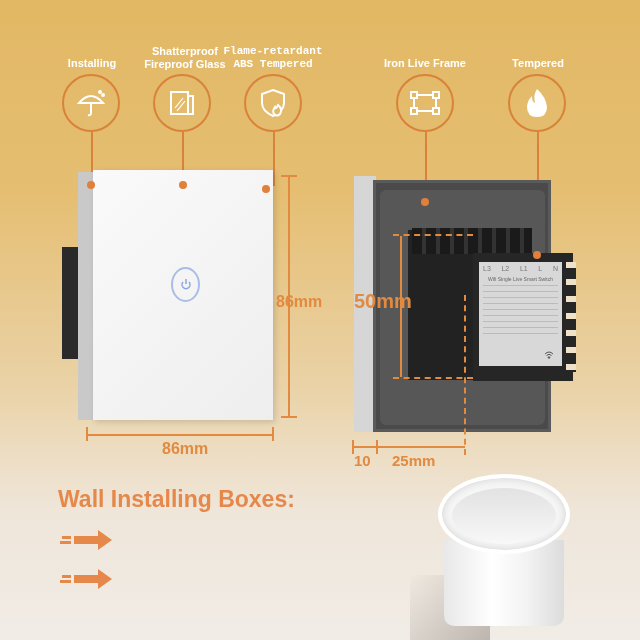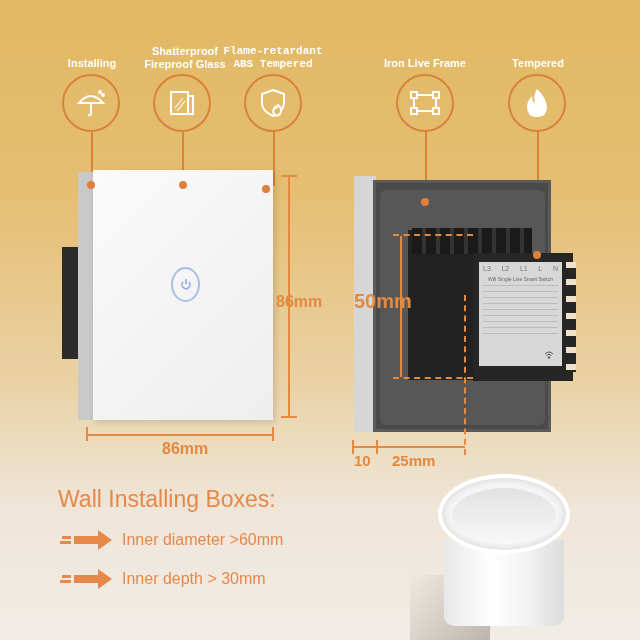--- a/index.html
+++ b/index.html
@@ -18,21 +18,21 @@
     width: 58px; height: 58px; border-radius: 50%;
     border: 2px solid #d9833a; display: flex; align-items: center; justify-content: center;
   }
   .vline { width: 2px; background: #d9833a; }
   .dot { width: 8px; height: 8px; border-radius: 50%; background: #e0803a; }
   .dim-text { font-size: 15px; font-weight: bold; color: #e28a3f; }
   .panel-front {
     background: linear-gradient(135deg, #fafafa, #eeeeee);
     box-shadow: 2px 2px 6px rgba(0,0,0,0.15);
   }
-  .title-main { font-size: 23px; font-weight: normal; color: #e5884a; }
+  .title-main { font-size: 23px; font-weight: bold; color: #e5884a; }
   .bullet-text { font-size: 16px; color: #e5884a; }
 </style>
 </head>
 <body>
 
 <div class="abs feat-label" style="left:37px;top:57px;">
   <span>Installing</span>
 </div>
 <div class="abs feat-label" style="left:130px;top:45px;">
   <div>Shatterproof</div>
@@ -155,27 +155,25 @@
 <div class="abs dim-text" style="left:392px;top:452px;">25mm</div>
 
 <div class="abs title-main" style="left:58px;top:486px;">Wall Installing Boxes:</div>
 
 <div class="abs" style="left:60px;top:528px;display:flex;align-items:center;gap:8px;">
   <svg width="54" height="24" viewBox="0 0 54 24">
     <polygon points="14,8 38,8 38,2 52,12 38,22 38,16 14,16" fill="#e5884a"></polygon>
     <rect x="2" y="8" width="9" height="3" fill="#e5884a"></rect>
       <rect x="0" y="13" width="11" height="3" fill="#e5884a"></rect>
   </svg>
-  <span class="bullet-text">Inner diameter &gt;60mm</span>
 </div>
 <div class="abs" style="left:60px;top:567px;display:flex;align-items:center;gap:8px;">
   <svg width="54" height="24" viewBox="0 0 54 24">
     <polygon points="14,8 38,8 38,2 52,12 38,22 38,16 14,16" fill="#e5884a"></polygon>
     <rect x="2" y="8" width="9" height="3" fill="#e5884a"></rect>
       <rect x="0" y="13" width="11" height="3" fill="#e5884a"></rect>
   </svg>
-  <span class="bullet-text">Inner depth &gt; 30mm</span>
 </div>
 
 <div class="abs" style="left:410px;top:575px;width:80px;height:65px;background:linear-gradient(135deg,rgba(0,0,0,0.0),rgba(90,80,70,0.35));"></div>
 <div class="abs" style="left:444px;top:540px;width:120px;height:86px;background:linear-gradient(90deg,#e8e8e8,#ffffff 40%,#f2f2f2 70%,#dcdcdc);border-radius:0 0 10px 10px;"></div>
 <div class="abs" style="left:438px;top:474px;width:132px;height:80px;border-radius:50%;background:#f6f6f6;border:4px solid #ffffff;box-shadow:inset 0 0 10px rgba(0,0,0,0.15);"></div>
 <div class="abs" style="left:452px;top:488px;width:104px;height:56px;border-radius:50%;background:linear-gradient(180deg,#e2e2e2,#f8f8f8);"></div>
 
 </body></html>

